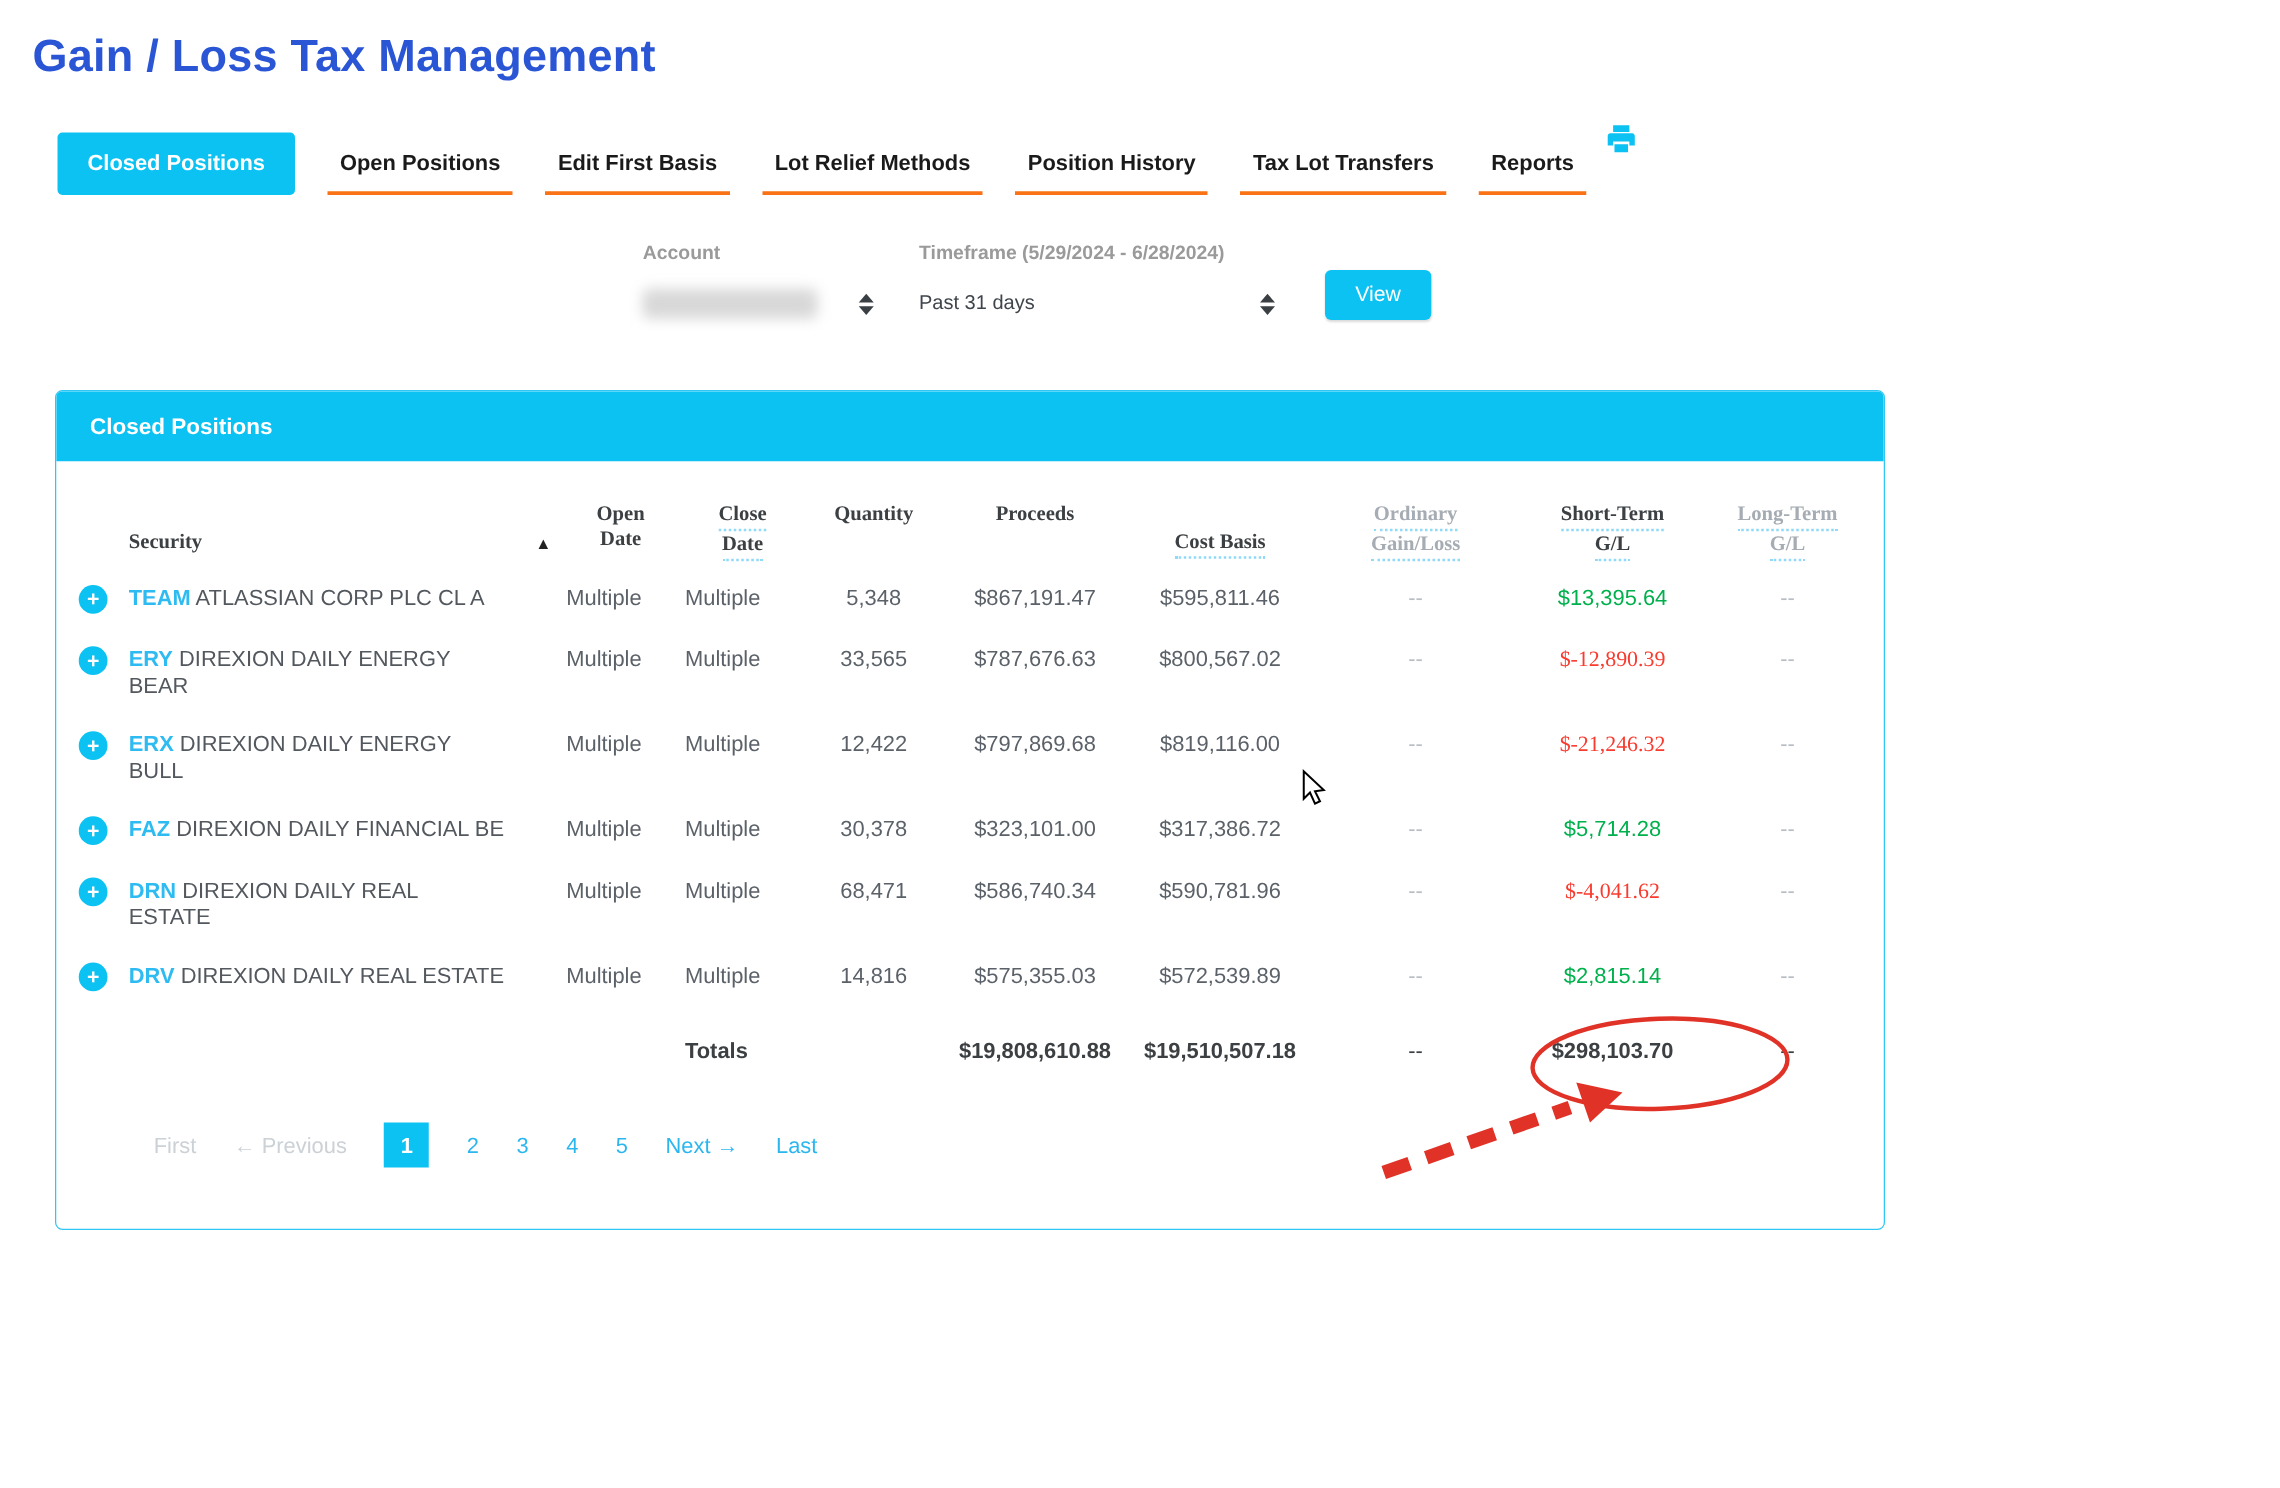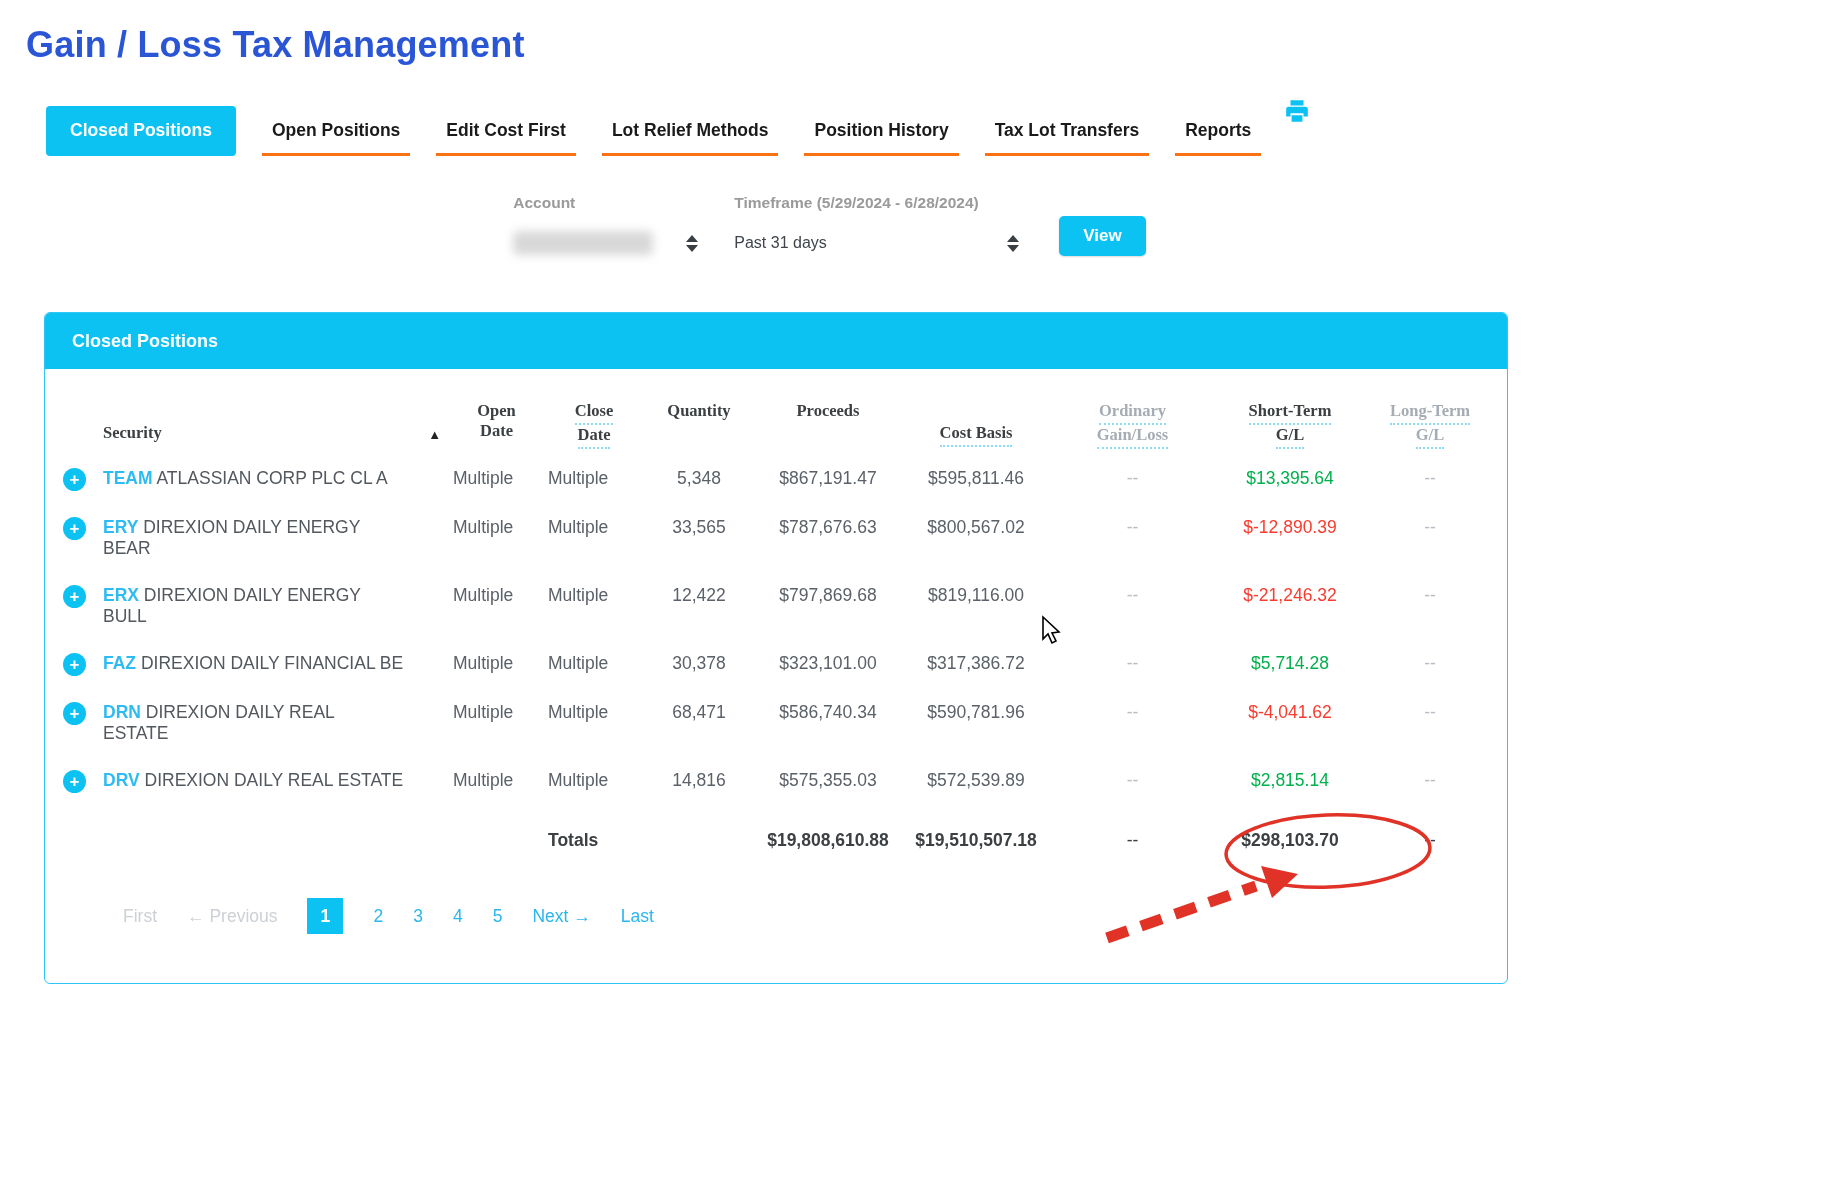--- a/index.html
+++ b/index.html
@@ -21,21 +21,21 @@
   .filter-label { color:#9a9a9a; font-size:15.5px; font-weight:bold; margin-bottom:14px; }
   .select-box { display:flex; align-items:center; justify-content:space-between; min-height:34px; }
   .account-group { width:185px; margin-right:36px; }
   .timeframe-group { width:285px; margin-right:40px; }
   .blur-blob { width:140px; height:24px; background:#d8d8d8; border-radius:5px; filter:blur(5px); }
   .select-value { font-size:16px; color:#3f454b; }
   .spinner { display:flex; flex-direction:column; gap:3px; cursor:pointer; }
   .spinner i { display:block; width:0; height:0; border-left:6px solid transparent; border-right:6px solid transparent; }
   .spinner .up { border-bottom:7px solid #3a3f44; }
   .spinner .down { border-top:7px solid #3a3f44; }
-  .view-btn { background:#0cc2f2; color:#fff; font-weight:bold; font-size:17px; border:none;
+  .view-btn { background:#0cc2f2; color:#fff; font-weight:normal; font-size:17px; border:none;
               border-radius:5px; padding:10px 24px; margin-top:22px; cursor:pointer;
               box-shadow:0 1px 2px rgba(0,0,0,0.15); font-family:"Liberation Sans", sans-serif; }
 
   
   .panel { position:relative; margin:52px 0 0 44px; width:1464px; min-height:672px;
            border:1px solid #2fc7f5; border-radius:6px; overflow:hidden; background:#fff; }
   .panel-header { background:#0cc2f2; height:56px; line-height:56px; color:#fff;
                   font-size:18px; font-weight:bold; padding-left:27px; }
 
   
@@ -51,21 +51,21 @@
   .sec-head { display:flex; align-items:flex-end; justify-content:space-between; padding-top:22px; }
   .sort-tri { font-size:13px; color:#222; padding-right:4px; }
   td { font-size:17.5px; color:#5b6168; }
   .ticker { color:#2ebbf2; font-weight:bold; }
   .sec-name { color:#53585e; }
   .sec-line1 { white-space:nowrap; }
   .plus-icon { display:inline-flex; width:23px; height:23px; background:#0cc2f2; border-radius:50%;
                color:#fff; font-weight:bold; font-size:17px; align-items:center; justify-content:center;
                cursor:pointer; line-height:1; padding-bottom:1px; }
   .dash { color:#b9bec4; }
-  .gl { color:#00b04c; } .gl.neg { color:#f93b2f; }
+  .gl { color:#00b04c; } .gl.neg { color:#f93b2f;font-family:Liberation Serif, serif; }
   .totals td { font-weight:bold; color:#3c4043; padding-top:24px; }
   .totals .gl { font-weight:bold; }
   .totals .dash { font-weight:normal; }
 
   
   .pagination { display:flex; align-items:center; gap:30px; margin:34px 0 40px 78px; font-size:17.5px; }
   .pg-disabled { color:#ccd1d6; }
   .pg-link { color:#2bb7ee; cursor:pointer; }
   .pg-active { background:#0cc2f2; color:#fff; width:36px; height:36px; display:flex;
                align-items:center; justify-content:center; font-weight:bold; }
@@ -81,21 +81,21 @@
 
   <div class="print-btn">
     <svg width="26" height="26" viewBox="0 0 24 24">
       <path fill="#0cc2f2" d="M6 2h12v5H6zM4 8h16c1.1 0 2 .9 2 2v7h-4v-3H6v3H2v-7c0-1.1.9-2 2-2zm3 8h10v6H7z"></path>
     </svg>
   </div>
 
   <div class="tabs">
     <div class="tab active">Closed Positions</div>
     <div class="tab">Open Positions</div>
-    <div class="tab">Edit Cost First</div>
+    <div class="tab">Edit First Basis</div>
     <div class="tab">Lot Relief Methods</div>
     <div class="tab">Position History</div>
     <div class="tab">Tax Lot Transfers</div>
     <div class="tab">Reports</div>
   </div>
 
   <div class="filters">
     <div class="account-group">
       <div class="filter-label">Account</div>
       <div class="select-box">

